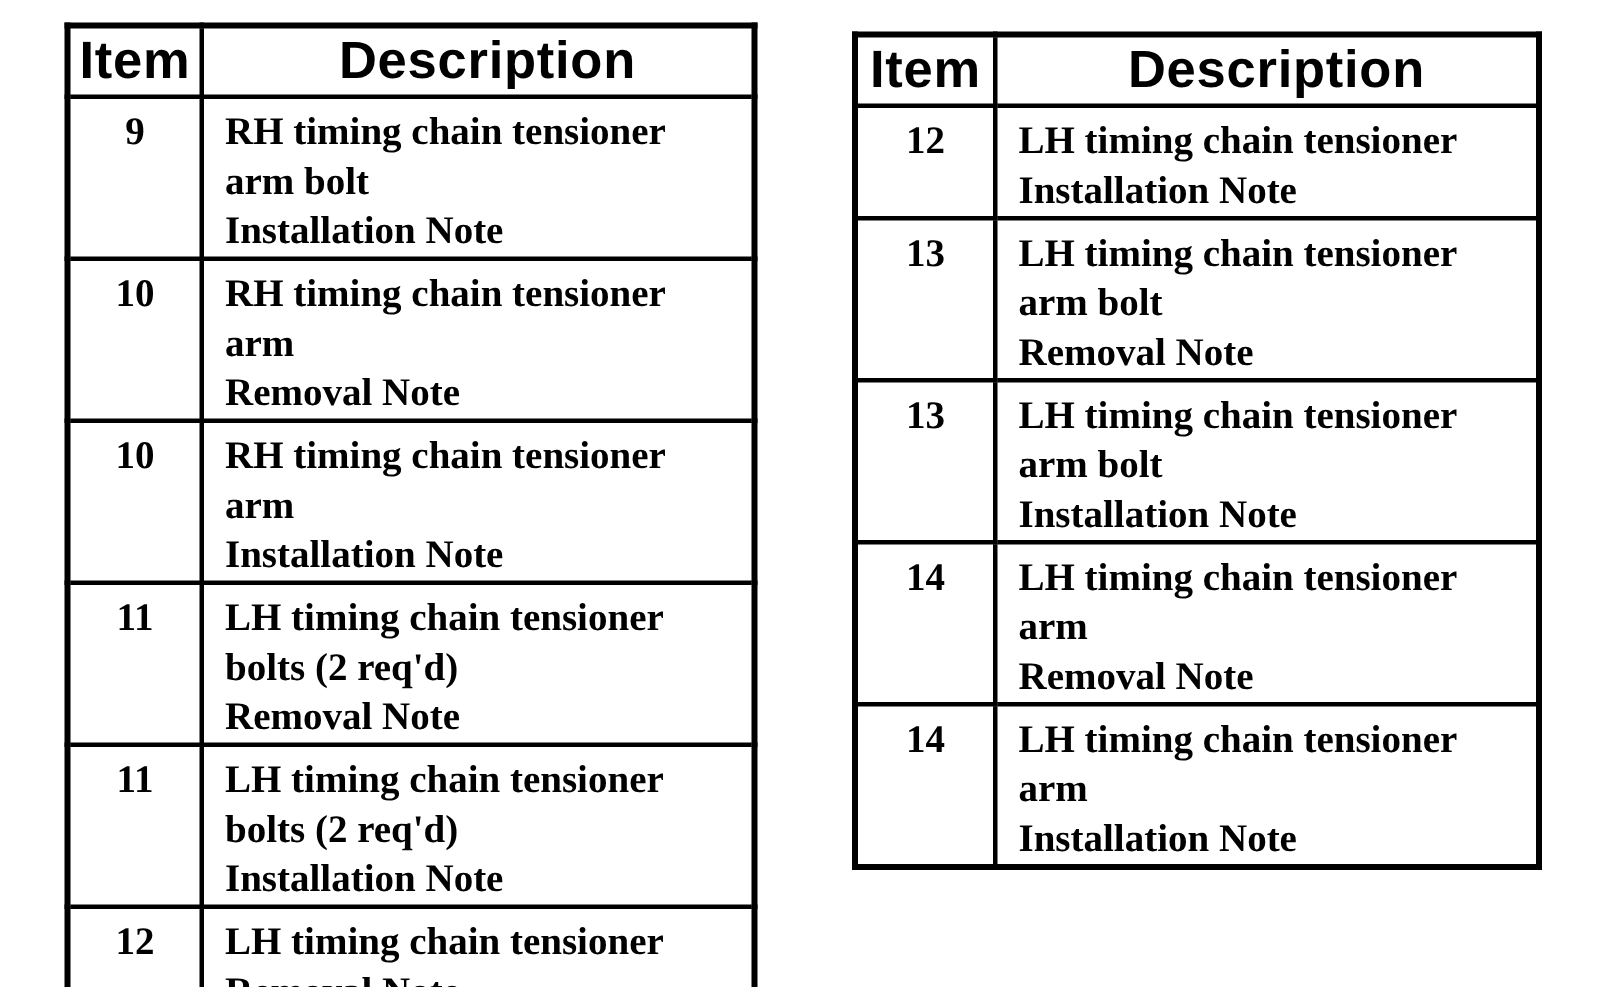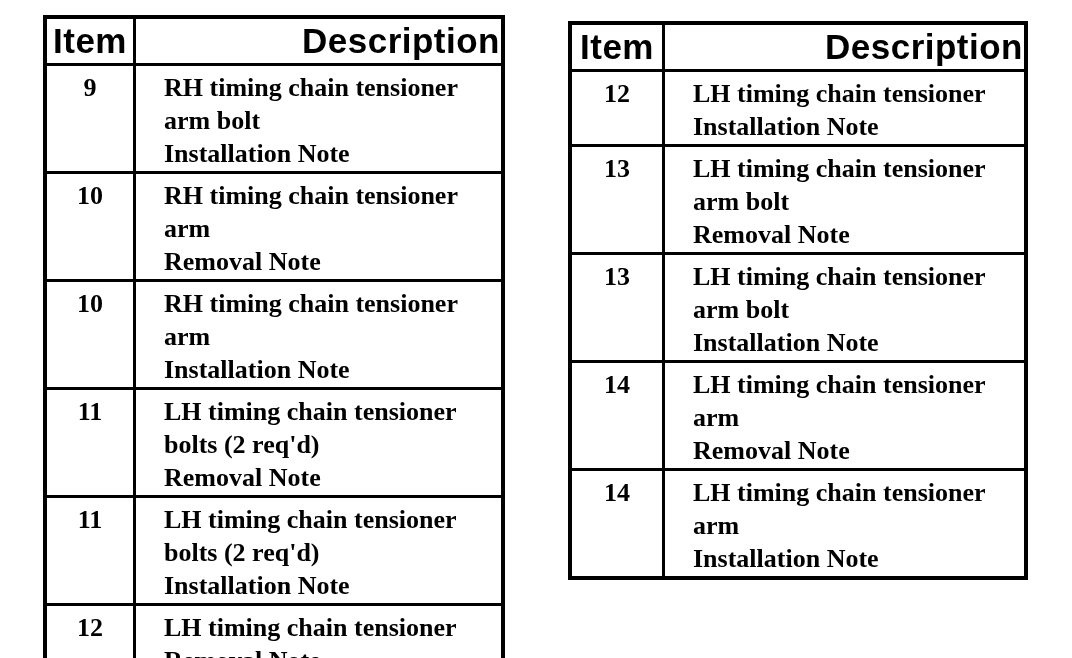--- a/index.html
+++ b/index.html
@@ -42,33 +42,33 @@
 
   th {
     font-family: "Liberation Sans", sans-serif;
     font-weight: 700;
     font-size: 35px;
     height: 42px;
     vertical-align: middle;
     letter-spacing: 0.5px;
   }
   th.col-item { text-align: center; }
-  th.col-desc { text-align: right; padding-left: 14px; }
+  th.col-desc { text-align: center; padding-left: 14px; }
 
   td {
     vertical-align: top;
     font-weight: 700;
     font-size: 26px;
     line-height: 33px;
     padding-top: 5px;
   }
   td.col-item { text-align: center; }
   td.col-desc {
     text-align: left;
-    padding-left: 28px;
+    padding-left: 14px;
     padding-right: 4px;
     white-space: pre-line;
     margin-left: 41px;
   }
 </style>
 </head>
 <body>
 
 <div class="table-wrap left">
   <table class="parts-table">

